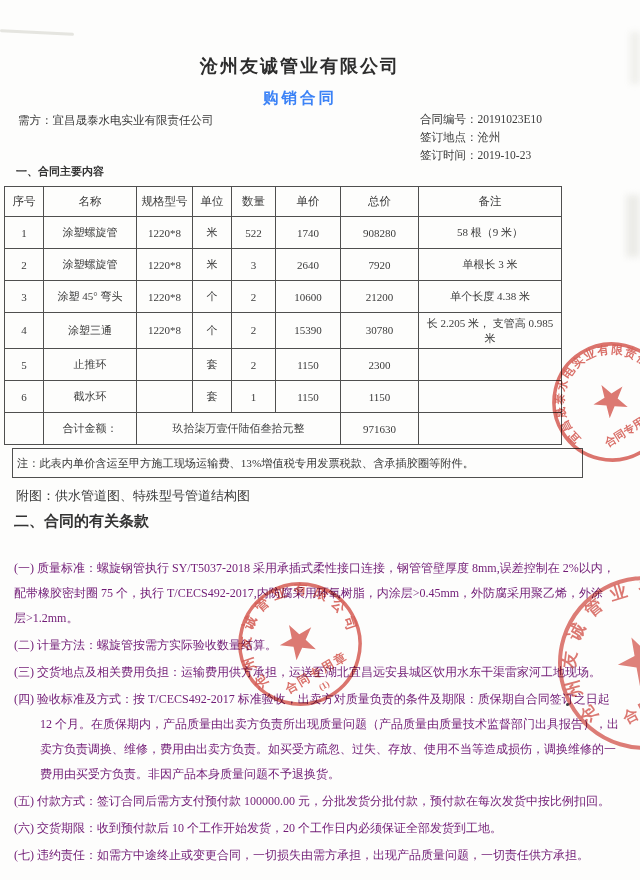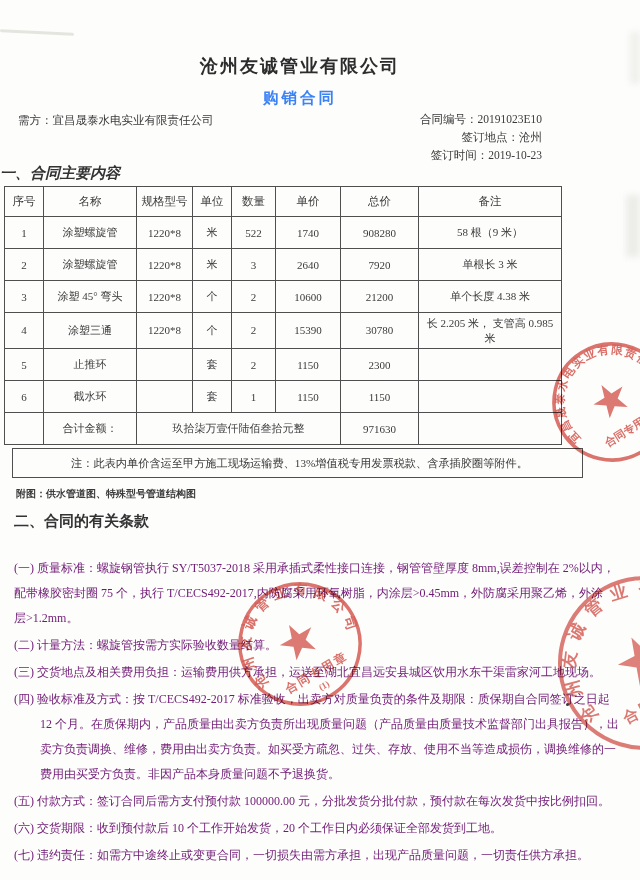--- a/index.html
+++ b/index.html
@@ -12,36 +12,36 @@
   .company-title{position:absolute;top:54px;left:0;width:600px;text-align:center;
     font-size:18px;font-weight:bold;letter-spacing:2px;color:#2c2c2c;}
   .doc-title{position:absolute;top:88px;left:0;width:600px;text-align:center;
     font-size:15.5px;font-weight:bold;letter-spacing:3px;color:#3b82f6;}
   
   .meta{position:absolute;top:112px;left:18px;width:604px;font-size:11.5px;}
   .meta-left{position:absolute;left:0;top:0;}
   .meta-left .row{height:16px;line-height:16px;}
   .meta-left .row + .row{margin-top:6px;}
   .meta-right{position:absolute;left:402px;top:-2px;}
-  .meta-right .row{height:18px;line-height:18px;text-align:right;}
-  .sec1-heading{position:absolute;top:164px;left:0;font-size:15px;font-weight:bold;color:#333;font-style:italic;}
+  .meta-right .row{height:18px;line-height:18px;}
+  .sec1-heading{position:absolute;top:164px;left:16px;font-size:11px;font-weight:bold;color:#333;}
   
   table.goods{position:absolute;top:186px;left:4px;width:557px;border-collapse:collapse;
     table-layout:fixed;font-size:11px;color:#3b3b3b;}
   table.goods th,table.goods td{border:1px solid #4f4f4f;text-align:center;vertical-align:middle;
     padding:0 2px;overflow:hidden;font-weight:normal;}
   table.goods thead tr{height:30px;}
   table.goods thead th{font-size:11.5px;}
   table.goods tbody tr{height:32px;}
   table.goods tbody tr:nth-child(4){height:36px;line-height:1.35;}
   
   .note-box{position:absolute;top:448px;left:12px;width:565px;height:28px;
     border:1px solid #4f4f4f;line-height:28px;padding-left:4px;font-size:11.2px;color:#393939;
-    white-space:nowrap;overflow:hidden;text-align:center;}
-  .attachment{position:absolute;top:487px;left:16px;font-size:10px;color:#3a3a3a;font-weight:bold;}
+    white-space:nowrap;overflow:hidden;}
+  .attachment{position:absolute;top:487px;left:16px;font-size:13px;color:#3a3a3a;}
   .sec2-heading{position:absolute;top:512px;left:14px;font-size:15px;font-weight:bold;color:#333;}
   
   .clauses{position:absolute;top:556px;left:14px;width:614px;font-size:12px;color:#701a75;}
   .clauses p{margin:0 0 2px 0;line-height:25px;white-space:pre-wrap;}
   .clauses p:nth-child(4){padding-left:26px;text-indent:-26px;}
   
   .stamp{position:absolute;mix-blend-mode:multiply;opacity:.85;pointer-events:none;}
   .stamp .ring{fill:none;stroke:#d0453c;stroke-opacity:.88;}
   .stamp .star{fill:#d0453c;fill-opacity:.85;}
   .stamp text{fill:#d0453c;fill-opacity:.9;font-family:"Liberation Serif","DejaVu Serif",serif;font-weight:bold;}

